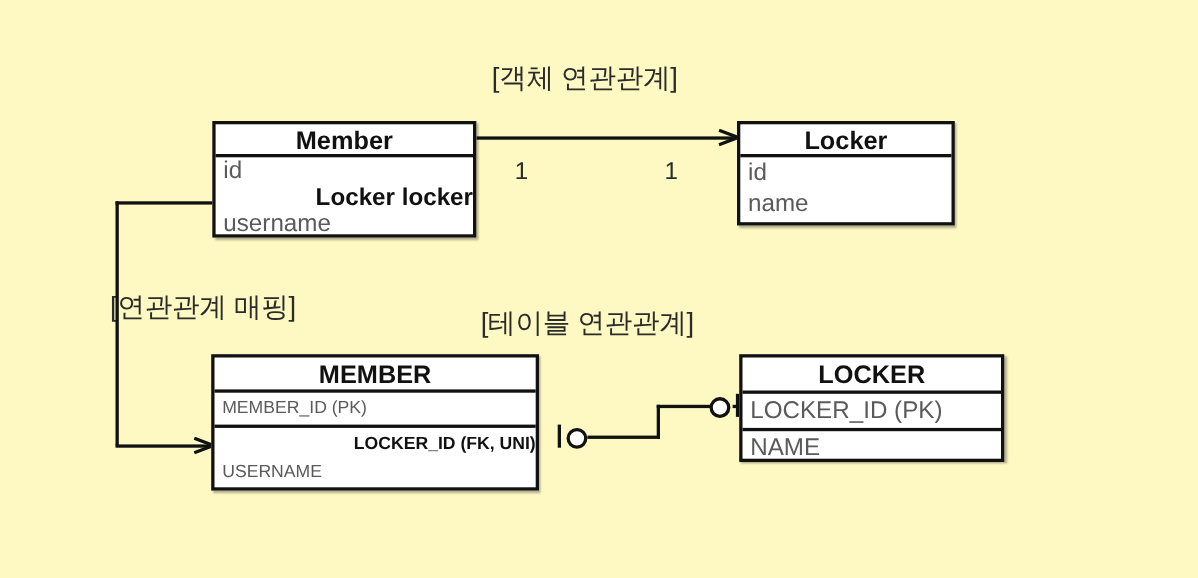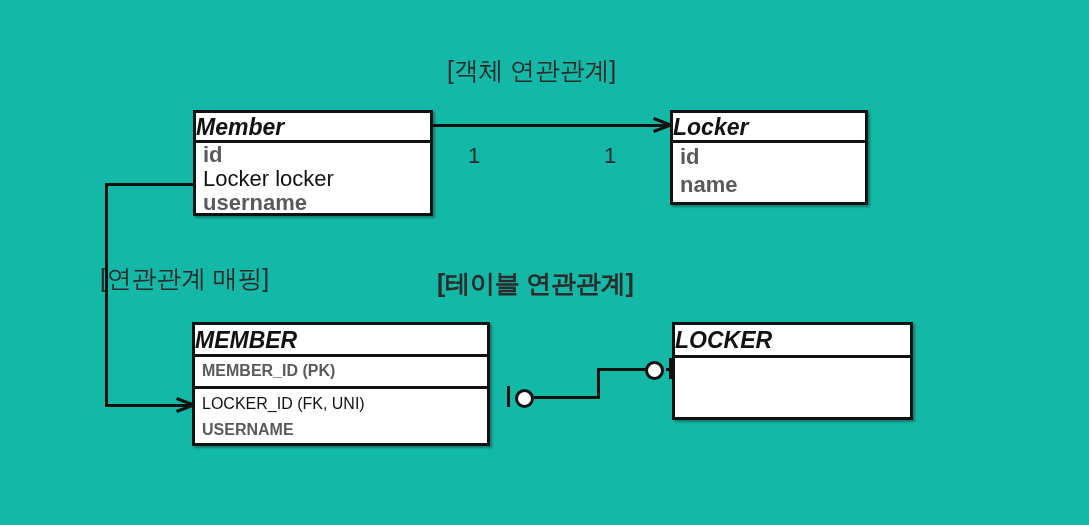--- a/index.html
+++ b/index.html
@@ -11,66 +11,65 @@
     width: 1089px;
     height: 525px;
     font-family: "Liberation Sans", "DejaVu Sans", sans-serif;
     color: #1a1a1a;
     overflow: hidden;
   }
   #diagram-root {
     position: relative;
     width: 1089px;
     height: 525px;
-    background: #14b8a6;
+    background: #fef9c3;
   }
 
   
   .caption {
     position: absolute;
     font-size: 25px;
     color: #2b2b2b;
     white-space: nowrap;
     letter-spacing: -0.2px;
   }
   #caption-object      { left: 447px; top: 54px; }
   #caption-mapping     { left: 100px; top: 262px; }
-  #caption-table       { left: 437px; top: 267px; font-weight: bold; }
+  #caption-table       { left: 437px; top: 277px; }
 
   
   .box {
     position: absolute;
     background: #ffffff;
     border: 3px solid #111111;
     box-sizing: border-box;
     box-shadow: 2px 2px 2px rgba(0,0,0,0.32);
     z-index: 5;
   }
   .box-title {
-    text-align: left;
+    text-align: center;
     font-weight: bold;
     color: #111111;
     box-sizing: border-box;
     white-space: nowrap;
     overflow: hidden;
-    font-style: italic;
   }
   .box-body {
     box-sizing: border-box;
   }
   .attr {
     color: #5a5a5a;
     white-space: nowrap;
     box-sizing: border-box;
     overflow: hidden;
-    font-weight: bold;
   }
   .attr.bold {
     color: #111111;
-    font-weight: normal;
+    font-weight: bold;
+    text-align: right;
   }
   .sep-top { border-top: 3px solid #111111; }
 
   
   #box-member-class {
     left: 193px; top: 110px; width: 240px; height: 106px;
   }
   #box-member-class .box-title {
     height: 30px; line-height: 28px; font-size: 23px;
     border-bottom: 3px solid #111111;
@@ -232,15 +231,19 @@
     <div class="box-title">MEMBER</div>
     <div class="box-body">
       <div class="attr">MEMBER_ID (PK)</div>
       <div class="attr bold sep-top">LOCKER_ID (FK, UNI)</div>
       <div class="attr">USERNAME</div>
     </div>
   </div>
 
   <div class="box" id="box-locker-table">
     <div class="box-title">LOCKER</div>
+    <div class="box-body">
+      <div class="attr">LOCKER_ID (PK)</div>
+      <div class="attr sep-top">NAME</div>
+    </div>
   </div>
 
 </div>
 
 </body></html>

